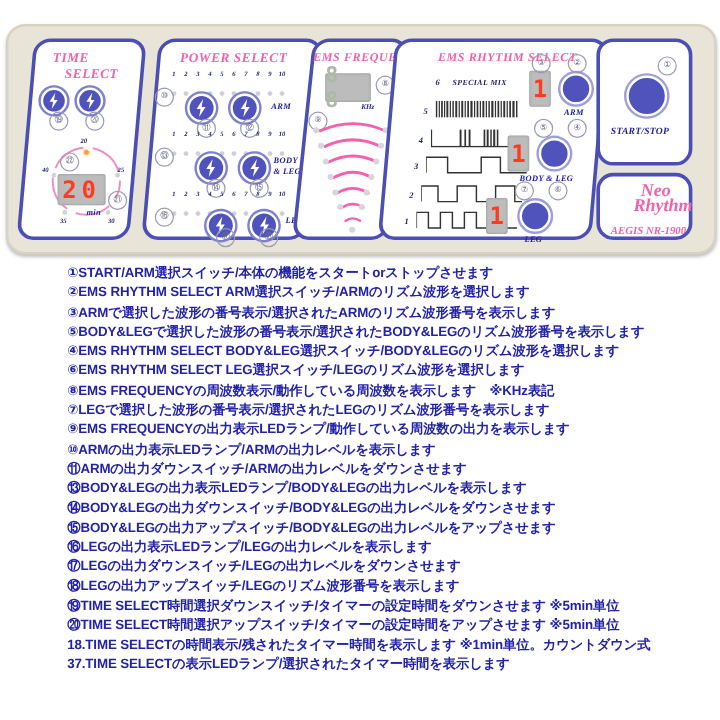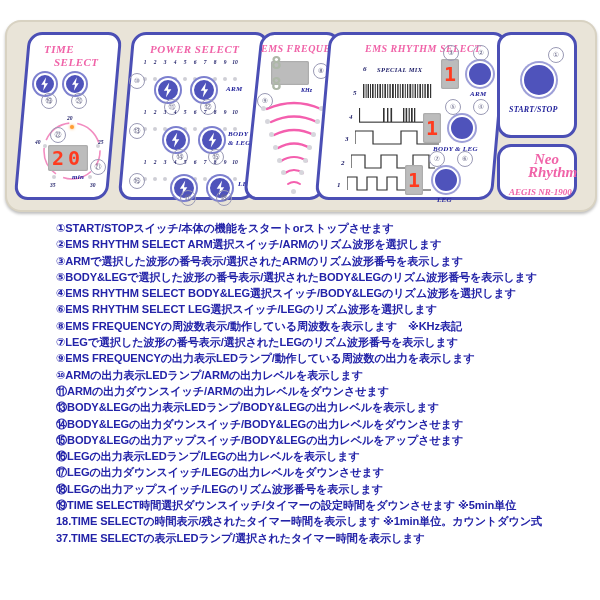--- a/index.html
+++ b/index.html
@@ -482,33 +482,34 @@
         <div class="brandline" style="left:34px;top:4px;font-size:15px;">Neo</div>
         <div class="brandline" style="left:14px;top:17px;font-size:15px;margin-left:14px;">Rhythm</div>
         <div class="brandline" style="left:9px;top:40px;font-size:9px;">AEGIS NR-1900</div>
       </div>
     </div>
 
   </div>
 </div>
 
 <div id="legend">
-  <div class="lrow">①START/STOPスイッチ/本体の機能をスタートorストップさせます</div>
+  <div class="lrow">①START/ARM選択スイッチ/本体の機能をスタートorストップさせます</div>
   <div class="lrow">②EMS RHYTHM SELECT ARM選択スイッチ/ARMのリズム波形を選択します</div>
   <div class="lrow">③ARMで選択した波形の番号表示/選択されたARMのリズム波形番号を表示します</div>
   <div class="lrow">⑤BODY&amp;LEGで選択した波形の番号表示/選択されたBODY&amp;LEGのリズム波形番号を表示します</div>
   <div class="lrow">④EMS RHYTHM SELECT BODY&amp;LEG選択スイッチ/BODY&amp;LEGのリズム波形を選択します</div>
   <div class="lrow">⑥EMS RHYTHM SELECT LEG選択スイッチ/LEGのリズム波形を選択します</div>
   <div class="lrow">⑧EMS FREQUENCYの周波数表示/動作している周波数を表示します　※KHz表記</div>
   <div class="lrow">⑦LEGで選択した波形の番号表示/選択されたLEGのリズム波形番号を表示します</div>
   <div class="lrow">⑨EMS FREQUENCYの出力表示LEDランプ/動作している周波数の出力を表示します</div>
   <div class="lrow">⑩ARMの出力表示LEDランプ/ARMの出力レベルを表示します</div>
   <div class="lrow">⑪ARMの出力ダウンスイッチ/ARMの出力レベルをダウンさせます</div>
   <div class="lrow">⑬BODY&amp;LEGの出力表示LEDランプ/BODY&amp;LEGの出力レベルを表示します</div>
   <div class="lrow">⑭BODY&amp;LEGの出力ダウンスイッチ/BODY&amp;LEGの出力レベルをダウンさせます</div>
   <div class="lrow">⑮BODY&amp;LEGの出力アップスイッチ/BODY&amp;LEGの出力レベルをアップさせます</div>
   <div class="lrow">⑯LEGの出力表示LEDランプ/LEGの出力レベルを表示します</div>
   <div class="lrow">⑰LEGの出力ダウンスイッチ/LEGの出力レベルをダウンさせます</div>
   <div class="lrow">⑱LEGの出力アップスイッチ/LEGのリズム波形番号を表示します</div>
   <div class="lrow">⑲TIME SELECT時間選択ダウンスイッチ/タイマーの設定時間をダウンさせます ※5min単位</div>
+  <div class="lrow">⑳TIME SELECT時間選択アップスイッチ/タイマーの設定時間をアップさせます ※5min単位</div>
   <div class="lrow">18.TIME SELECTの時間表示/残されたタイマー時間を表示します ※1min単位。カウントダウン式</div>
   <div class="lrow">37.TIME SELECTの表示LEDランプ/選択されたタイマー時間を表示します</div>
 </div>
 
 </body></html>

